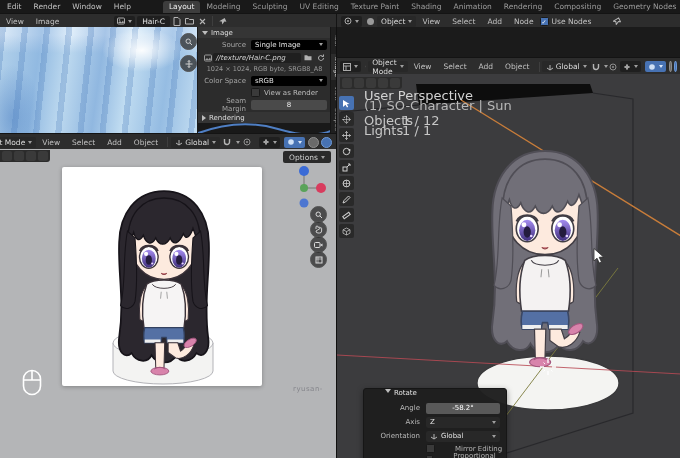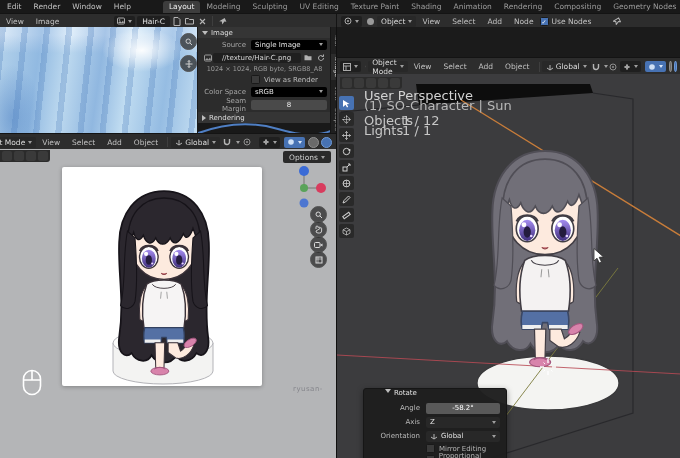--- a/index.html
+++ b/index.html
@@ -43,21 +43,21 @@
   .img-sidebar{left:197px;top:27px;width:133px;height:106px;background:#2c2c2c;border-left:1px solid #1a1a1a;
                font-size:7px;color:#bdbdbd;}
   .panel-hdr{background:#353535;height:11px;display:flex;align-items:center;padding:0 4px;color:#dcdcdc;font-size:7px;}
   .tri{width:0;height:0;margin-right:3px;}
   .tri.down{border-left:3px solid transparent;border-right:3px solid transparent;border-top:4px solid #bdbdbd;}
   .tri.right{border-top:3px solid transparent;border-bottom:3px solid transparent;border-left:4px solid #bdbdbd;}
   .prow{display:flex;align-items:center;height:13px;padding:0 4px;}
   .plabel{width:44px;text-align:right;padding-right:5px;color:#a5a5a5;flex:none;}
   .pctl{flex:1;display:flex;align-items:center;}
   .pdd{flex:1;background:#000000;border-radius:2px;height:10px;display:flex;align-items:center;padding:0 4px;color:#e0e0e0;}
-  .pfield{flex:1;background:#1f1f1f;border-radius:2px;height:10px;display:flex;align-items:center;padding:0 9px;color:#d8d8d8;overflow:hidden;white-space:nowrap;}
+  .pfield{flex:1;background:#1f1f1f;border-radius:2px;height:10px;display:flex;align-items:center;padding:0 3px;color:#d8d8d8;overflow:hidden;white-space:nowrap;font-style:italic;}
   .pnum{flex:1;background:#4a4a4a;border-radius:2px;height:10px;display:flex;align-items:center;justify-content:center;color:#f0f0f0;}
   .pinfo{height:10px;display:flex;align-items:center;justify-content:center;color:#9a9a9a;font-size:6.5px;white-space:nowrap;}
   .img-tabs{left:330px;top:27px;width:11px;height:106px;background:#1f1f1f;border-left:1px solid #151515;display:flex;flex-direction:column;}
   .vtab{writing-mode:vertical-rl;font-size:6.5px;color:#9a9a9a;display:flex;align-items:center;justify-content:center;flex:1;}
   .vtab.active{background:#2c2c2c;color:#e0e0e0;}
   
   .lvp-header{left:0;top:133px;width:336px;height:16px;border-top:1px solid #141414;overflow:hidden;}
   .lvp-content{left:0;top:149px;width:336px;height:309px;background:#b4b5b7;}
   .tool-chips{display:flex;background:#2b2b2b;border-radius:0 0 3px 0;padding:1px;}
   .tchip{width:10px;height:10px;background:#3a3a3a;border-radius:2px;margin:0 1px;}
@@ -76,21 +76,21 @@
   .stats .dim{color:#b9b9b9;}
   .stat-grid{margin-top:5px;display:grid;grid-template-columns:38px auto;line-height:10px;color:#c7c7c7;}
   
   .rot-panel{left:26px;top:314px;width:142px;background:rgba(30,30,30,.97);border:1px solid #161616;
              border-radius:3px;box-shadow:0 2px 6px rgba(0,0,0,.4);font-size:7px;}
   .rot-hdr{height:12px;display:flex;padding:0 21px;color:#e2e2e2;}
   .rrow{display:flex;align-items:center;height:14px;padding:0 6px;}
   .rlabel{width:50px;text-align:right;padding-right:6px;color:#b9b9b9;flex:none;}
   .rslider{flex:1;background:#595959;border-radius:2px;height:11px;display:flex;align-items:center;justify-content:center;color:#fff;}
   .rdd{flex:1;background:#282828;border-radius:2px;height:11px;display:flex;align-items:center;padding:0 4px;color:#e2e2e2;}
-  .rcheckrow{display:flex;align-items:center;height:11px;padding-left:62px;color:#b5b5b5;gap:4px;}
+  .rcheckrow{display:flex;align-items:center;height:11px;padding-left:62px;color:#b5b5b5;gap:20px;}
   .axis-mini{width:8px;height:8px;margin-right:3px;}
   .spacer{flex:1;}
   .vr{width:1px;height:10px;background:#3e3e3e;margin:0 3px;}
   .shade-dot{width:9px;height:9px;border-radius:50%;border:1px solid #8f8f8f;margin:0 1px;background:#6a6a6a;}
   .shade-dot.activeblue{background:#4772b3;border-color:#6f9bd8;}
   .chibi{position:absolute;}
 </style>
 </head>
 <body>
 
@@ -269,34 +269,34 @@
           </svg>
       </div>
       <div class="icon-btn">
         <svg width="8" height="8" viewBox="0 0 8 8">
             <path d="M6.5,4 a2.5,2.5 0 1 1 -1,-2" fill="none" stroke="#b0b0b0"></path>
             <path d="M6.5,0.5 V2.5 H4.5" fill="none" stroke="#b0b0b0"></path>
           </svg>
       </div>
     </div>
     <div class="pinfo">1024 × 1024,  RGB byte,  SRGB8_A8</div>
-    <div class="prow" style="height:11px">
-      <div class="plabel"></div>
-      <span class="checkbox"></span>
-      <span style="padding-left:4px">View as Render</span>
-    </div>
     <div class="prow">
       <div class="plabel">Color Space</div>
       <div class="pctl">
           <div class="pdd">
         <span>sRGB</span>
             <div class="spacer"></div>
             <div class="chev"></div>
       </div>
         </div>
+    </div>
+    <div class="prow" style="height:11px">
+      <div class="plabel"></div>
+      <span class="checkbox"></span>
+      <span style="padding-left:4px">View as Render</span>
     </div>
     <div class="prow">
       <div class="plabel">Seam Margin</div>
       <div class="pctl">
           <div class="pnum">8</div>
         </div>
     </div>
     <div class="panel-hdr" style="margin-top:1px">
       <div class="tri right"></div>
       <span>Rendering</span>

